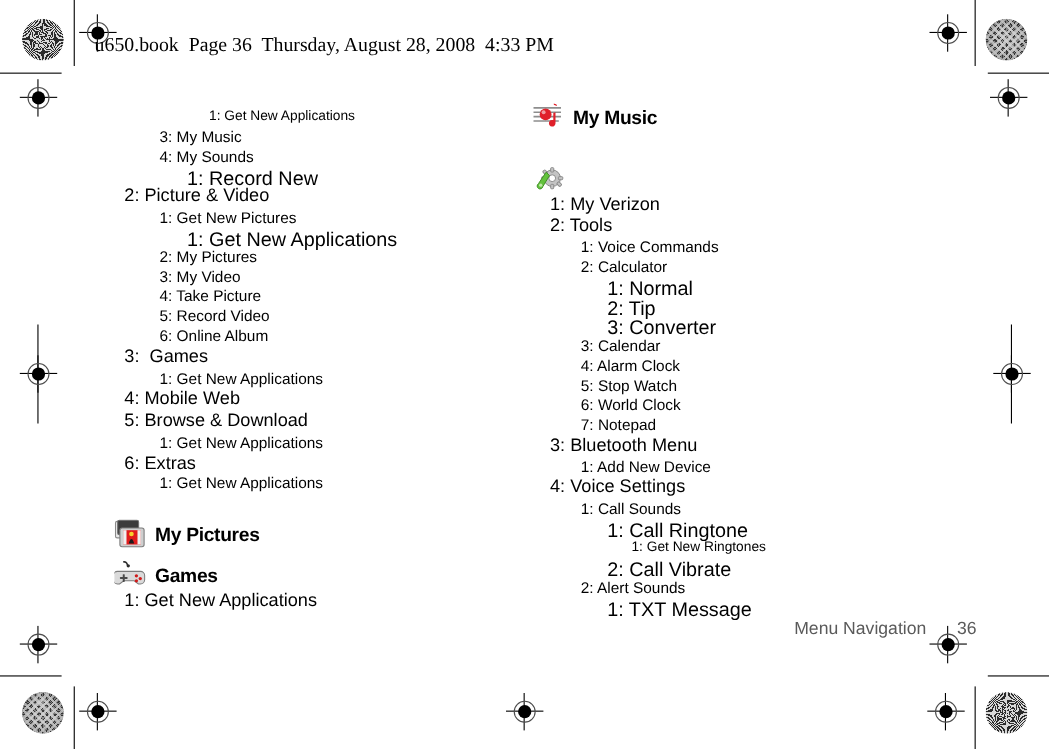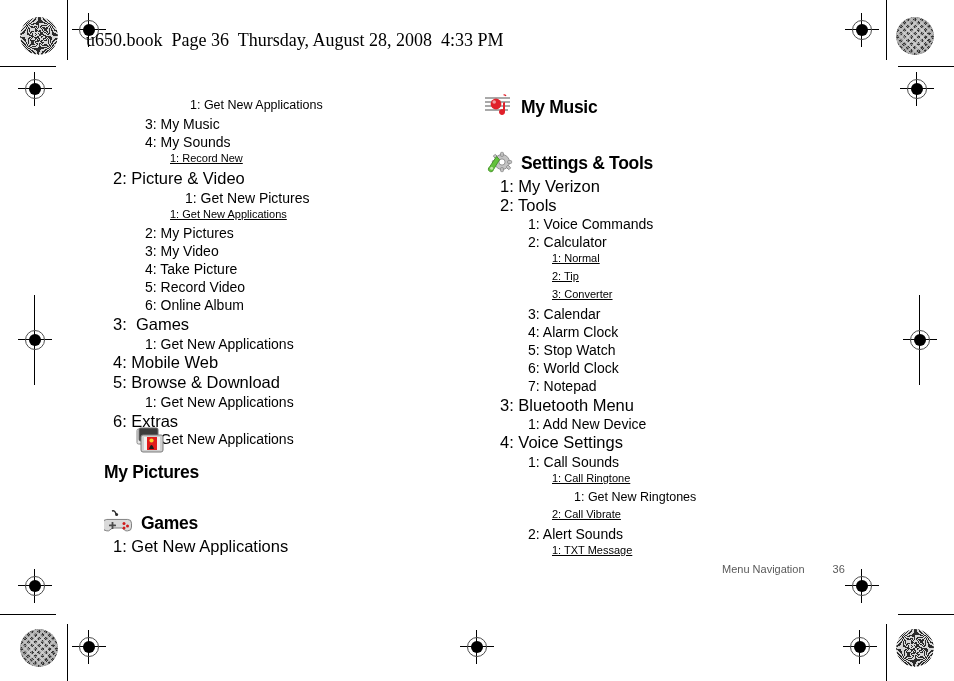--- a/index.html
+++ b/index.html
@@ -71,21 +71,21 @@
   #content { position: absolute; inset: 0; }
   .column { position: absolute; top: 0; }
   #left-column  { left: 0;   width: 470px; }
   #right-column { left: 470px; width: 484px; }
 
   
   .entry { white-space: pre; color: #000; }
 
   .lvl-1 { font-size: 16.5px; }
   .lvl-2 { font-size: 14px; }
-  .lvl-3 { font-size: 11px; text-decoration: underline; }
+  .lvl-3 { font-size: 18px; }
   .lvl-4 { font-size: 12.5px; }
 
   
   .section-heading {
     display: flex;
     align-items: center;
     gap: 7px;
   }
   .section-heading .heading-text {
     font-family: "Liberation Sans", sans-serif;
@@ -99,21 +99,21 @@
 
   
   #page-footer {
     position: absolute;
     left: 722px;
     top: 563px;
     display: flex;
     align-items: baseline;
     gap: 28px;
     font-family: "Liberation Sans", sans-serif;
-    font-size: 11px;
+    font-size: 16px;
     color: #5a5a5a;
     white-space: pre;
   }
 </style>
 </head>
 <body>
 
 <div id="print-marks">
 
   <div class="trim-line trim-v" style="left:67px; top:0; height:60px;"></div>
@@ -205,35 +205,35 @@
 
 <div id="page-header">u650.book  Page 36  Thursday, August 28, 2008  4:33 PM</div>
 
 <div id="content">
   <div class="column" id="left-column">
       <div class="entry lvl-4" style="position: absolute; left: 190px; top: 98px;">1: Get New Applications</div>
       <div class="entry lvl-2" style="position: absolute; left: 145px; top: 116px;">3: My Music</div>
       <div class="entry lvl-2" style="position: absolute; left: 145px; top: 134px;">4: My Sounds</div>
       <div class="entry lvl-3" style="position: absolute; left: 170px; top: 152px;">1: Record New</div>
       <div class="entry lvl-1" style="position: absolute; left: 113px; top: 169px;">2: Picture &amp; Video</div>
-      <div class="entry lvl-2" style="position: absolute; left: 145px; top: 190px; margin-left: 40px;">1: Get New Pictures</div>
+      <div class="entry lvl-2" style="position: absolute; left: 145px; top: 190px;">1: Get New Pictures</div>
       <div class="entry lvl-3" style="position: absolute; left: 170px; top: 208px;">1: Get New Applications</div>
       <div class="entry lvl-2" style="position: absolute; left: 145px; top: 225px;">2: My Pictures</div>
       <div class="entry lvl-2" style="position: absolute; left: 145px; top: 243px;">3: My Video</div>
       <div class="entry lvl-2" style="position: absolute; left: 145px; top: 261px;">4: Take Picture</div>
       <div class="entry lvl-2" style="position: absolute; left: 145px; top: 279px;">5: Record Video</div>
       <div class="entry lvl-2" style="position: absolute; left: 145px; top: 297px;">6: Online Album</div>
       <div class="entry lvl-1" style="position: absolute; left: 113px; top: 315px;">3:  Games</div>
       <div class="entry lvl-2" style="position: absolute; left: 145px; top: 336px;">1: Get New Applications</div>
       <div class="entry lvl-1" style="position: absolute; left: 113px; top: 353px;">4: Mobile Web</div>
       <div class="entry lvl-1" style="position: absolute; left: 113px; top: 373px;">5: Browse &amp; Download</div>
       <div class="entry lvl-2" style="position: absolute; left: 145px; top: 394px;">1: Get New Applications</div>
       <div class="entry lvl-1" style="position: absolute; left: 113px; top: 412px;">6: Extras</div>
       <div class="entry lvl-2" style="position: absolute; left: 145px; top: 431px;">1: Get New Applications</div>
-      <div class="section-heading" style="position: absolute; left: 104px; top: 427px; flex-direction: column;">
+      <div class="section-heading" style="position: absolute; left: 104px; top: 472px;">
         <span style="display: block;">
     <svg class="app-icon" viewBox="0 0 30 28" xmlns="http://www.w3.org/2000/svg">
       <rect x="1" y="2" width="20" height="15" rx="1.5" fill="#e8e8e8" stroke="#8a8a8a" stroke-width="1"></rect>
       <rect x="3" y="1" width="19" height="13" rx="1.5" fill="#3b3b3b" stroke="#6f6f6f" stroke-width="1"></rect>
       <rect x="5" y="8" width="22" height="17" rx="2" fill="#cfcfcf" stroke="#7d7d7d" stroke-width="1"></rect>
       <rect x="8" y="10" width="16" height="13" fill="#e01b1b"></rect>
       <rect x="8" y="10" width="3" height="13" fill="#f0f0f0"></rect>
       <rect x="21" y="10" width="3" height="13" fill="#f0f0f0"></rect>
       <path d="M13 22 q2.5 -8 5 0 z" fill="#1c1c1c"></path>
       <circle cx="15.5" cy="13.5" r="2.1" fill="#f7d02c"></circle>
@@ -286,21 +286,20 @@
         <rect x="8.4" y="11.6" width="4" height="2.8" rx="0.8"></rect>
         <rect x="23.6" y="11.6" width="4" height="2.8" rx="0.8"></rect>
         <rect x="10.2" y="5.6" width="2.8" height="4" rx="0.8" transform="rotate(-45 11.6 7.6)"></rect>
         <rect x="23" y="16.4" width="2.8" height="4" rx="0.8" transform="rotate(-45 24.4 18.4)"></rect>
       </g>
       <circle cx="18" cy="13" r="3.1" fill="#ffffff" stroke="#8a8a8a" stroke-width="0.9"></circle>
       <path d="M12.5 7.5 l-7 10.5 a2.6 2.6 0 1 0 4 2.6 l6 -10 z" fill="#63c23c" stroke="#3f8f25" stroke-width="0.9"></path>
       <circle cx="7.6" cy="19.3" r="1.5" fill="#bfe8a8"></circle>
     </svg>
         </span>
-        <span class="heading-text">Settings &amp; Tools</span>
       </div>
       <div class="entry lvl-1" style="position: absolute; left: 30px; top: 177px;">1: My Verizon</div>
       <div class="entry lvl-1" style="position: absolute; left: 30px; top: 196px;">2: Tools</div>
       <div class="entry lvl-2" style="position: absolute; left: 58px; top: 216px;">1: Voice Commands</div>
       <div class="entry lvl-2" style="position: absolute; left: 58px; top: 234px;">2: Calculator</div>
       <div class="entry lvl-3" style="position: absolute; left: 82px; top: 252px;">1: Normal</div>
       <div class="entry lvl-3" style="position: absolute; left: 82px; top: 270px; text-align: center;">2: Tip</div>
       <div class="entry lvl-3" style="position: absolute; left: 82px; top: 288px;">3: Converter</div>
       <div class="entry lvl-2" style="position: absolute; left: 58px; top: 306px;">3: Calendar</div>
       <div class="entry lvl-2" style="position: absolute; left: 58px; top: 324px;">4: Alarm Clock</div>

